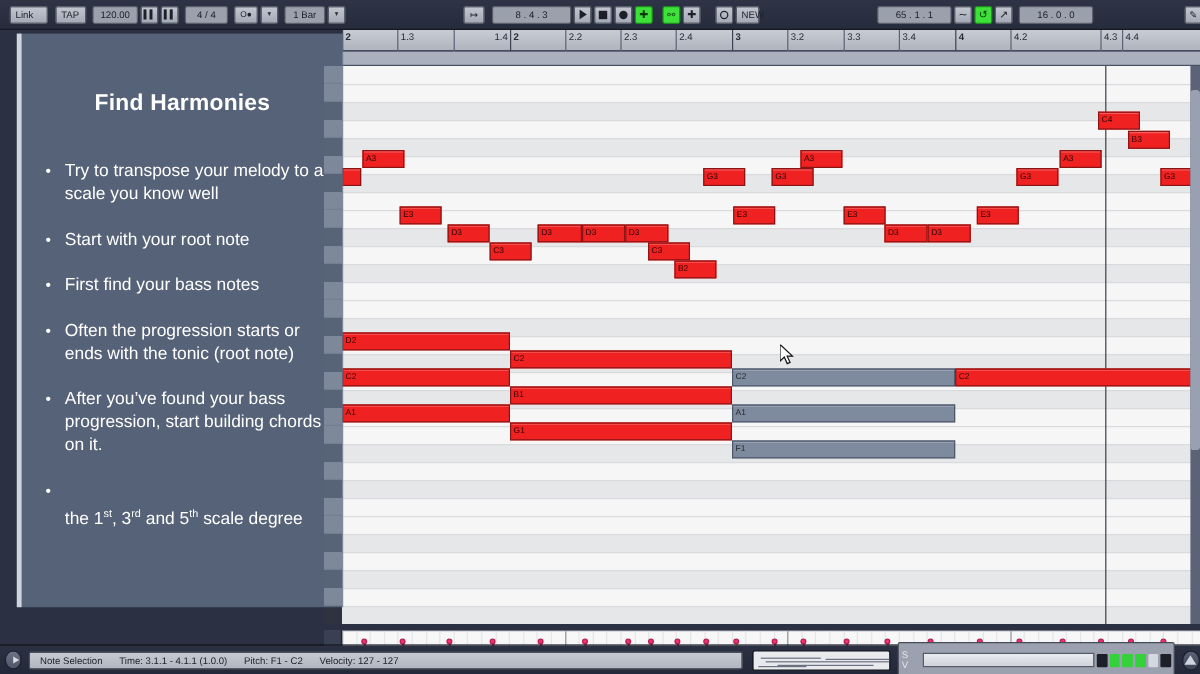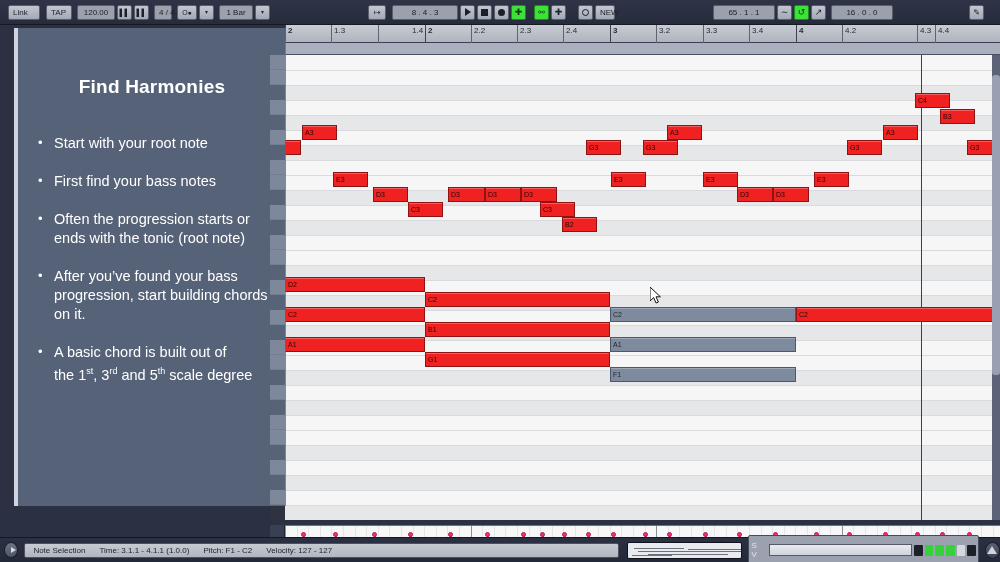--- a/index.html
+++ b/index.html
@@ -202,21 +202,21 @@
     <div class="tgroup" style="margin-left:8px">
       <div class="tbtn" style="width:32px">Link</div>
       <div class="tbtn" style="width:26px;margin-left:4px">TAP</div>
       <div class="tfield" style="width:38px;margin-left:3px">120.00</div>
       <div class="tbtn icon">
           <div class="centerbox" style="font-size:7px">▌▌</div>
         </div>
       <div class="tbtn icon">
           <div class="centerbox" style="font-size:7px">▌▌</div>
         </div>
-      <div class="tfield" style="width:18px;margin-left:3px">4 / 4</div>
+      <div class="tfield" style="width:36px;margin-left:3px">4 / 4</div>
       <div class="tbtn" style="width:20px;margin-left:3px">
           <div class="centerbox">
             <span style="font-size:7px">O●</span>
           </div>
         </div>
       <div class="tbtn icon">
           <div class="centerbox tiny-arrow">▾</div>
         </div>
       <div class="tfield" style="width:34px;margin-left:3px">1 Bar</div>
       <div class="tbtn icon">
@@ -614,26 +614,26 @@
       </div>
 
     <svg class="cursor" style="left:650px; top:262px" viewBox="0 0 12 18">
       <polygon points="0,0 0,14 3.6,10.6 6,16 8.4,15 6,9.8 10.4,9.8" fill="#ffffff" stroke="#111111" stroke-width="1"></polygon>
     </svg>
   </div>
 
   <div class="overlay">
     <div class="ov-title">Find Harmonies</div>
     <div class="ov-list">
+      <div class="ov-item">Try to transpose your melody to a scale you know well</div>
       <div class="ov-item">Start with your root note</div>
       <div class="ov-item">First find your bass notes</div>
       <div class="ov-item">Often the progression starts or ends with the tonic (root note)</div>
       <div class="ov-item">After you’ve found your bass progression, start building chords on it.</div>
       <div class="ov-item">
-        <span>A basic chord is built out of</span>
         <br>
         <span>the 1</span><sup>st</sup><span>, 3</span><sup>rd</sup><span> and 5</span><sup>th</sup><span> scale degree</span>
       </div>
     </div>
   </div>
 
   <div class="statusbar">
     <div class="sb-play"></div>
     <div class="sb-field" style="width:670px">
       <span>Note Selection</span>

